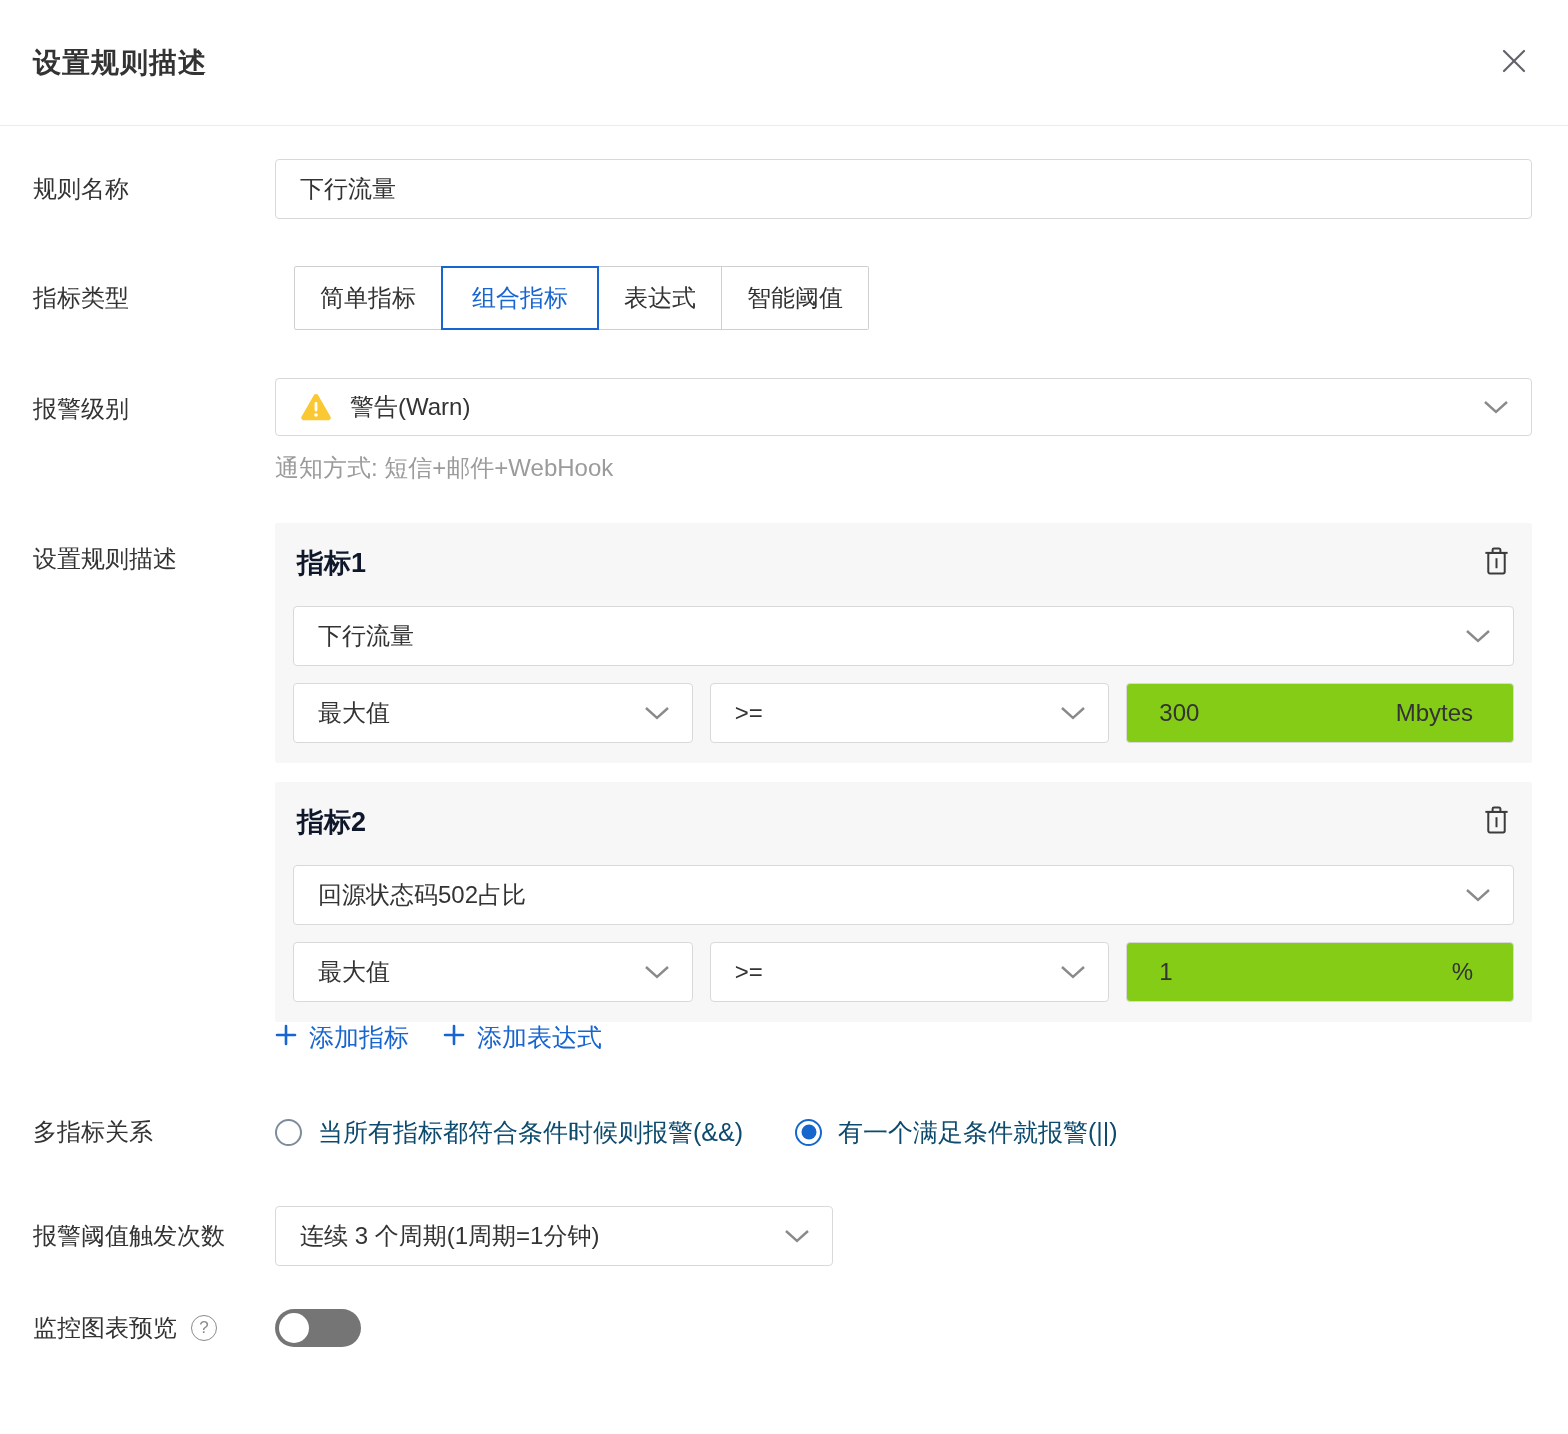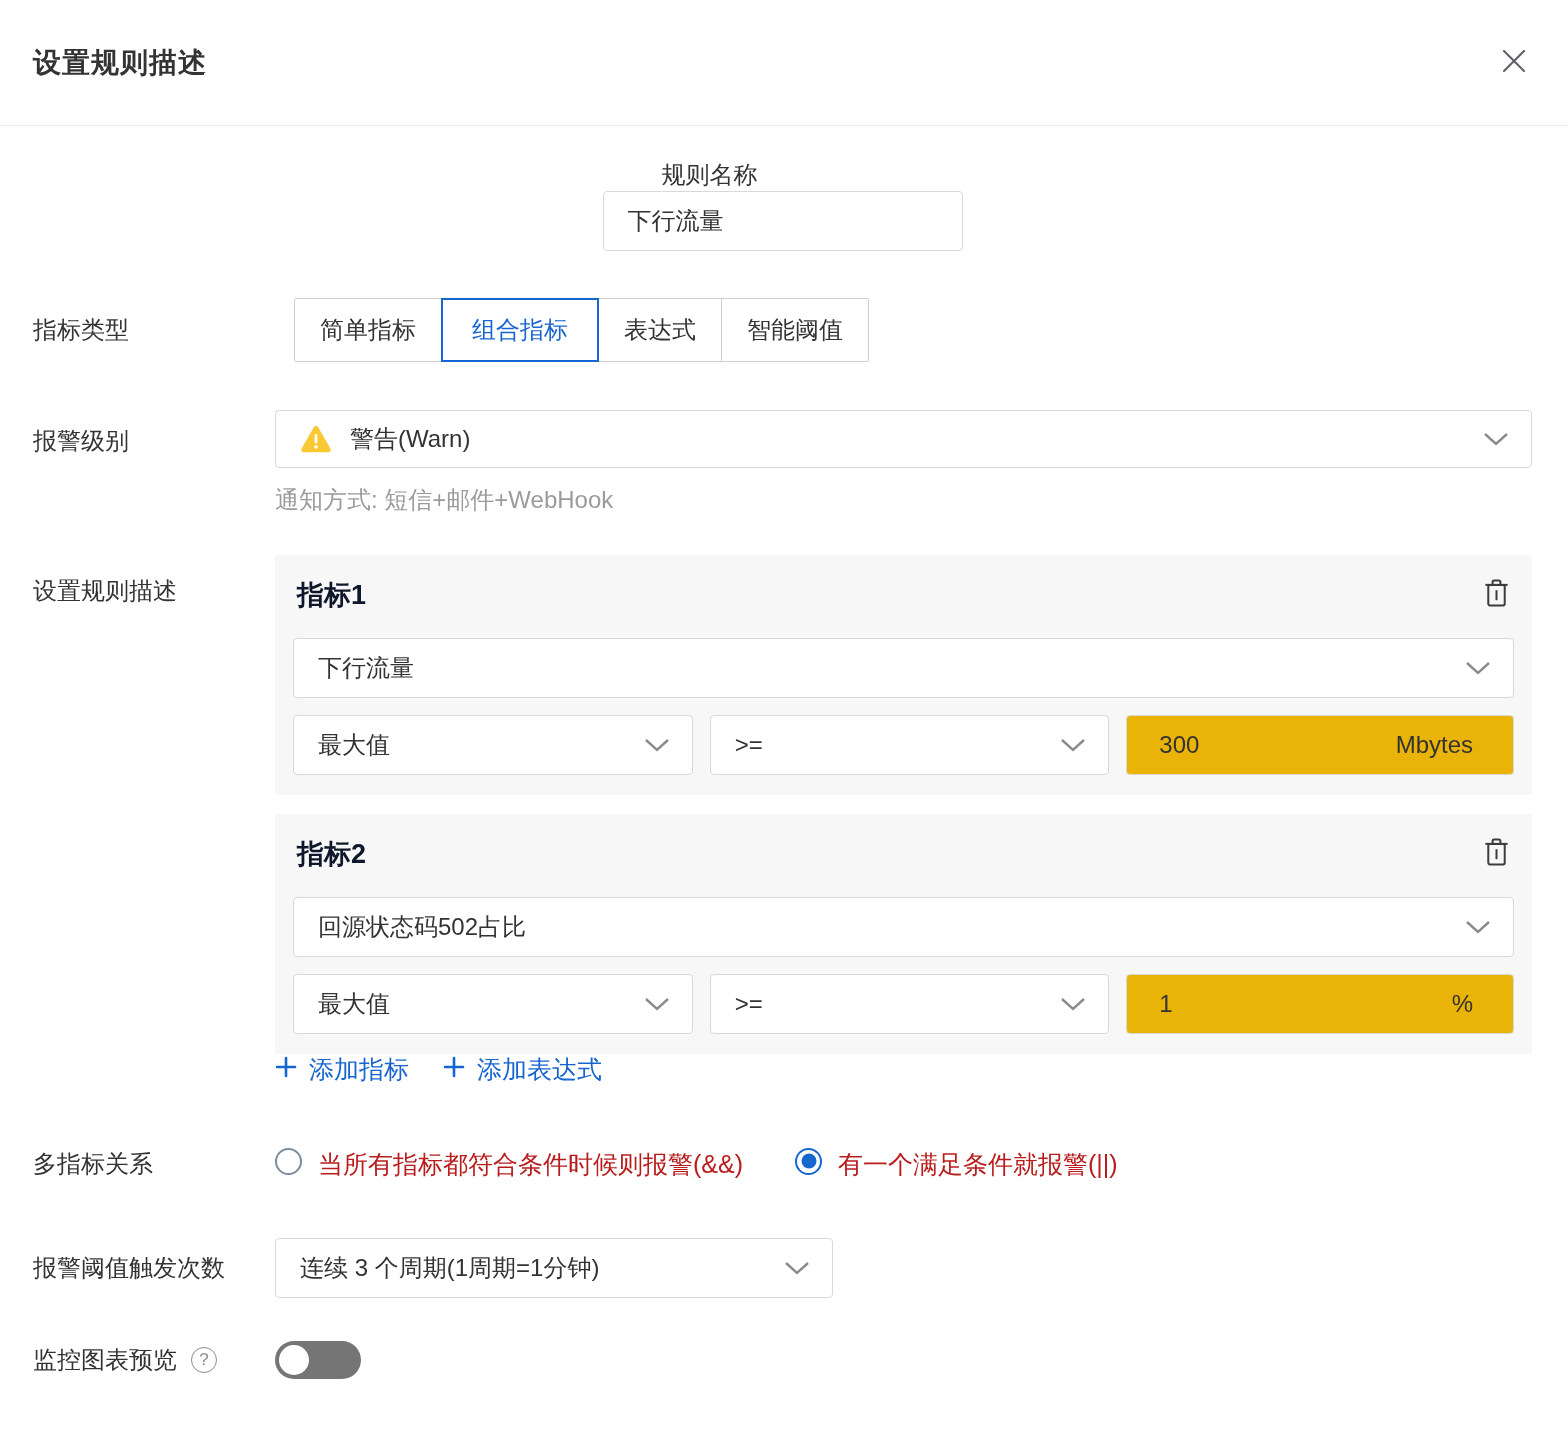--- a/index.html
+++ b/index.html
@@ -50,33 +50,33 @@
   .metric-card { background:#f7f7f7; border-radius:2px; padding:22px 18px 20px 18px; }
   .metric-card + .metric-card { margin-top:19px; }
   .card-head { display:flex; align-items:center; justify-content:space-between;
     padding:0 2px 0 4px; }
   .card-title { font-size:27px; font-weight:700; color:#0f172a; }
   .trash-btn { width:32px; height:32px; display:flex; align-items:center;
     justify-content:center; cursor:pointer; }
   .metric-select { margin-top:25px; }
   .cond-row { display:flex; gap:17px; margin-top:17px; }
   .cond-row .select { flex:1 1 0; }
-  .value-box { flex:1 1 0; height:60px; background:#eab308; border:1px solid #d9d9d9;
+  .value-box { flex:1 1 0; height:60px; background:#84cc16; border:1px solid #d9d9d9;
     border-radius:4px; display:flex; align-items:center; justify-content:space-between;
     padding:0 40px 0 32px; font-size:24px; color:#333; }
 
   
   .links-row { display:flex; gap:34px; height:30px; align-items:center; }
   .add-link { display:flex; align-items:center; gap:12px; color:#1765d0; font-size:25px;
     cursor:pointer; }
 
   
   .radio-row { margin-top:63px; }
   .radio-group { display:flex; align-items:center; gap:52px; height:34px; }
-  .radio-opt { display:flex; align-items:flex-start; gap:16px; cursor:pointer; font-size:25px; color:#b91c1c; }
+  .radio-opt { display:flex; align-items:center; gap:16px; cursor:pointer; font-size:25px; color:#0c4a6e; }
   .radio-circle { width:27px; height:27px; border-radius:50%; border:2px solid #7d8b9d;
     background:#fff; flex-shrink:0; position:relative; }
   .radio-circle.checked { border-color:#1567cd; }
   .radio-circle.checked::after { content:""; position:absolute; left:50%; top:50%;
     width:15px; height:15px; border-radius:50%; background:#1567cd;
     transform:translate(-50%,-50%); }
 
   
   .trigger-row { margin-top:57px; }
   .trigger-select { width:558px; }
@@ -106,21 +106,21 @@
               <line x1="5" y1="5" x2="25" y2="25"></line>
               <line x1="25" y1="5" x2="5" y2="25"></line>
             </g>
           </svg>
       </span>
     </div>
   </div>
 
   <div class="form">
 
-    <div class="row v-center" style="margin-top:33px;flex-direction:column;">
+    <div class="row v-center" style="margin-top:33px;">
       <div class="label">规则名称</div>
       <div class="content">
         <input class="text-input" value="下行流量" style="">
       </div>
     </div>
 
     <div class="row v-center" style="margin-top:47px;gap:19px;">
       <div class="label">指标类型</div>
       <div class="content">
         <div class="btn-group">

